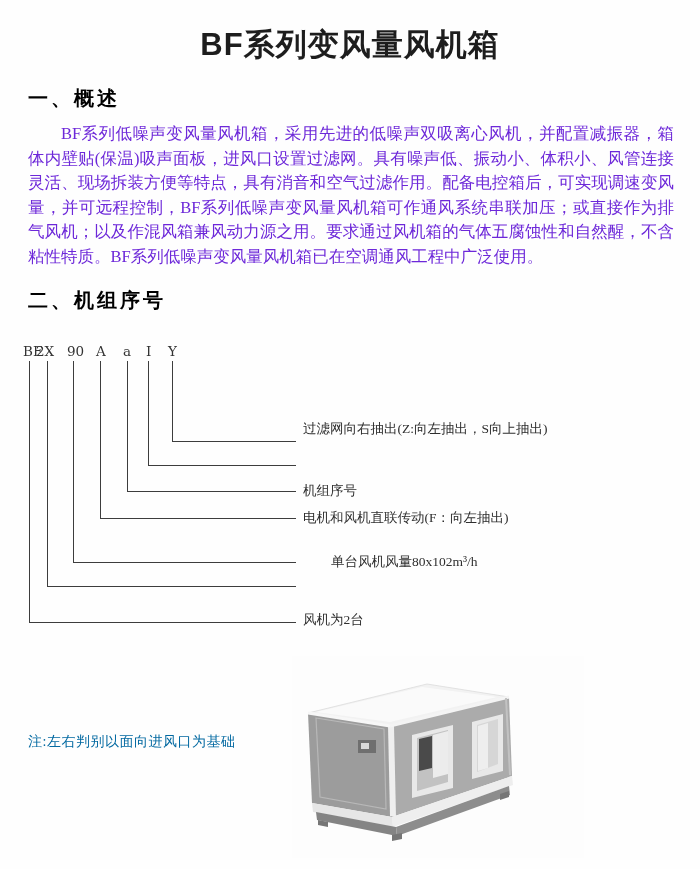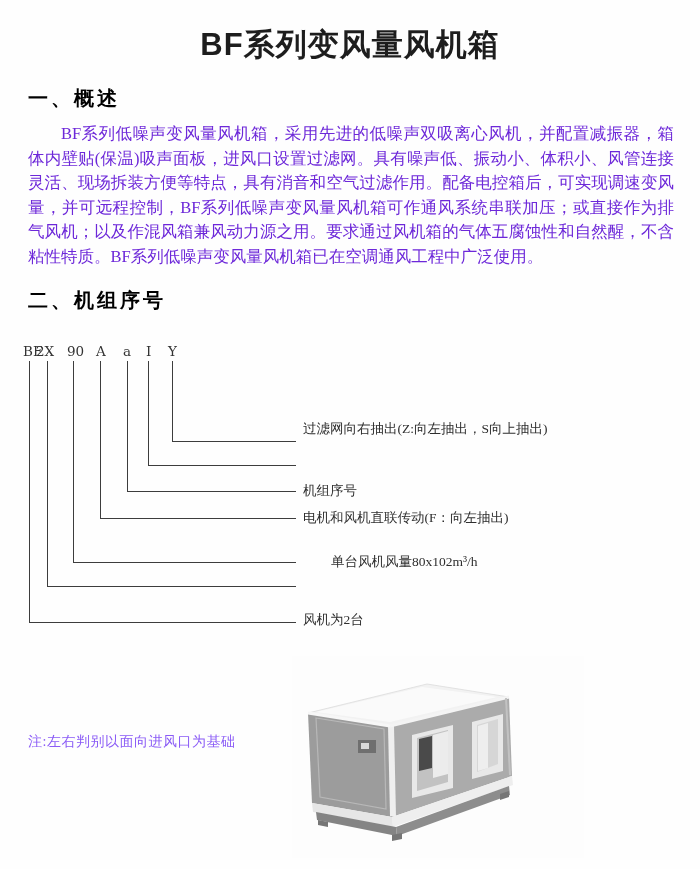--- a/index.html
+++ b/index.html
@@ -29,21 +29,21 @@
     font-family:"DejaVu Serif","Liberation Serif",serif;
     font-size:13.5px;color:#333;white-space:nowrap;
   }
   .vline{position:absolute;width:1px;background:#3d3d3d;}
   .hline{position:absolute;height:1px;background:#3d3d3d;}
   .model-label{
     position:absolute;left:303px;
     font-size:13.5px;color:#2e2e2e;white-space:nowrap;line-height:18px;
   }
   .note-text{
-    left:28px;top:733px;font-size:14px;color:#8b5cf6;letter-spacing:0.5px;
+    left:28px;top:733px;font-size:14px;color:#0369a1;letter-spacing:0.5px;
   }
   .figure-wrap{left:292px;top:656px;width:292px;height:202px;}
 </style>
 </head>
 <body>
 
 <div class="abs page-title">BF系列变风量风机箱</div>
 
 <div class="abs section-heading" style="top:85px;">一、概述</div>
 

